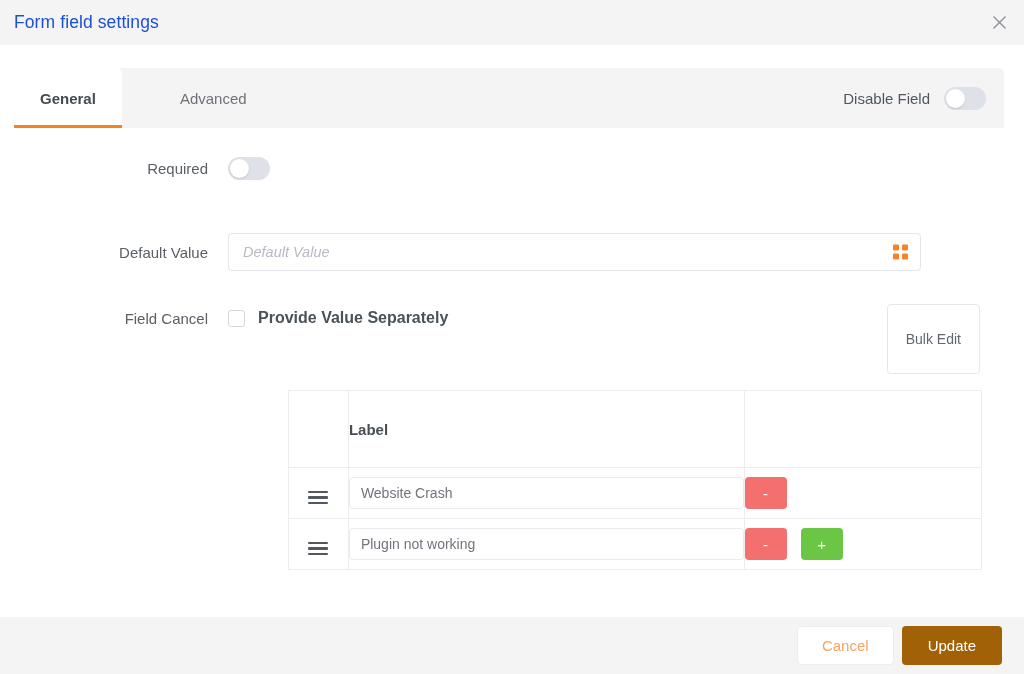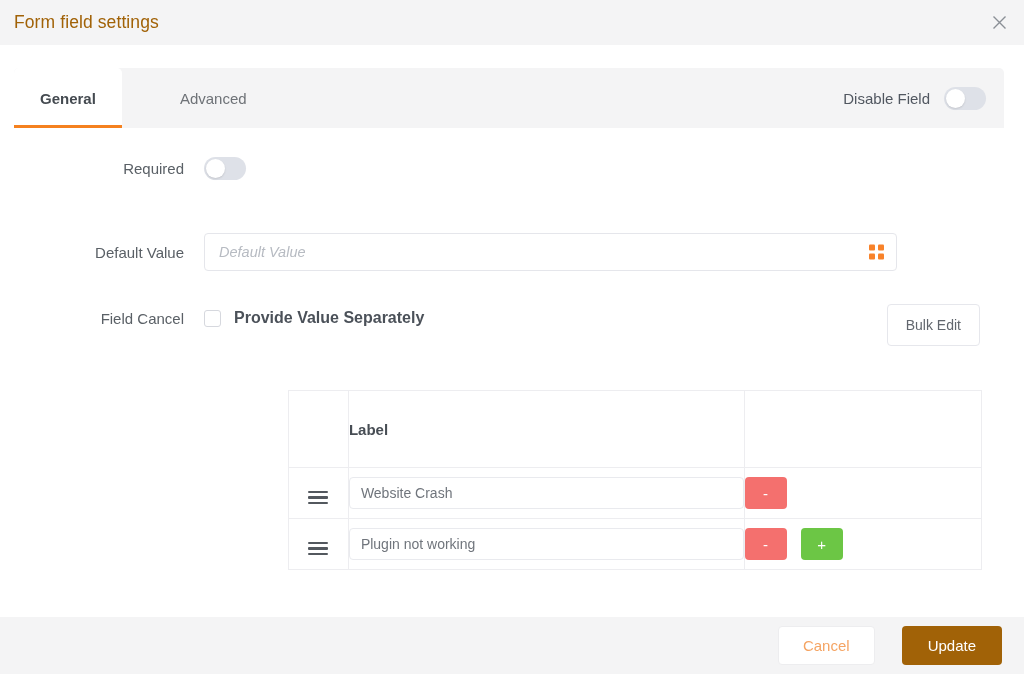--- a/index.html
+++ b/index.html
@@ -21,21 +21,21 @@
     position: absolute;
     left: 0; top: 0;
     width: 1024px;
     height: 45px;
     background: #f4f4f5;
     display: flex;
     align-items: center;
   }
   .titlebar-title {
     font-size: 17.5px;
-    color: #a16207;
+    color: #1d4ed8;
     margin-left: 14px;
     letter-spacing: .1px;
   }
   .close-btn {
     position: absolute;
     right: 10px;
     top: 7px;
     width: 30px;
     height: 30px;
     display: flex;
@@ -122,21 +122,21 @@
     height: 489px;
     background: #ffffff;
   }
 
   .row {
     position: absolute;
     display: flex;
     align-items: center;
   }
   .row-label {
-    width: 204px;
+    width: 228px;
     text-align: right;
     padding-right: 20px;
     box-sizing: border-box;
     font-size: 15px;
     color: #5a6066;
   }
 
   
   .row-required { left: 0; top: 29px; }
 
@@ -197,21 +197,21 @@
   .choices-caption {
     margin-left: 13px;
     font-size: 16px;
     font-weight: bold;
     color: #4b5159;
   }
   .bulk-edit-btn {
     position: absolute;
     right: 44px;
     top: 176px;
-    padding: 12px 18px;
+    padding: 26px 18px;
     font-size: 14px;
     color: #62676e;
     background: #fff;
     border: 1px solid #e6e7ec;
     border-radius: 4px;
     cursor: pointer;
     font-family: "Liberation Sans", sans-serif;
   }
 
   
@@ -299,21 +299,21 @@
     left: 0;
     top: 617px;
     width: 1024px;
     height: 57px;
     background: #f4f4f5;
     display: flex;
     align-items: center;
     justify-content: flex-end;
     padding-right: 22px;
     box-sizing: border-box;
-    gap: 27px;
+    gap: 8px;
   }
   .btn-cancel {
     padding: 10px 24px;
     font-size: 15px;
     color: #f5a463;
     background: #ffffff;
     border: 1px solid #ededef;
     border-radius: 4px;
     cursor: pointer;
     font-family: "Liberation Sans", sans-serif;

